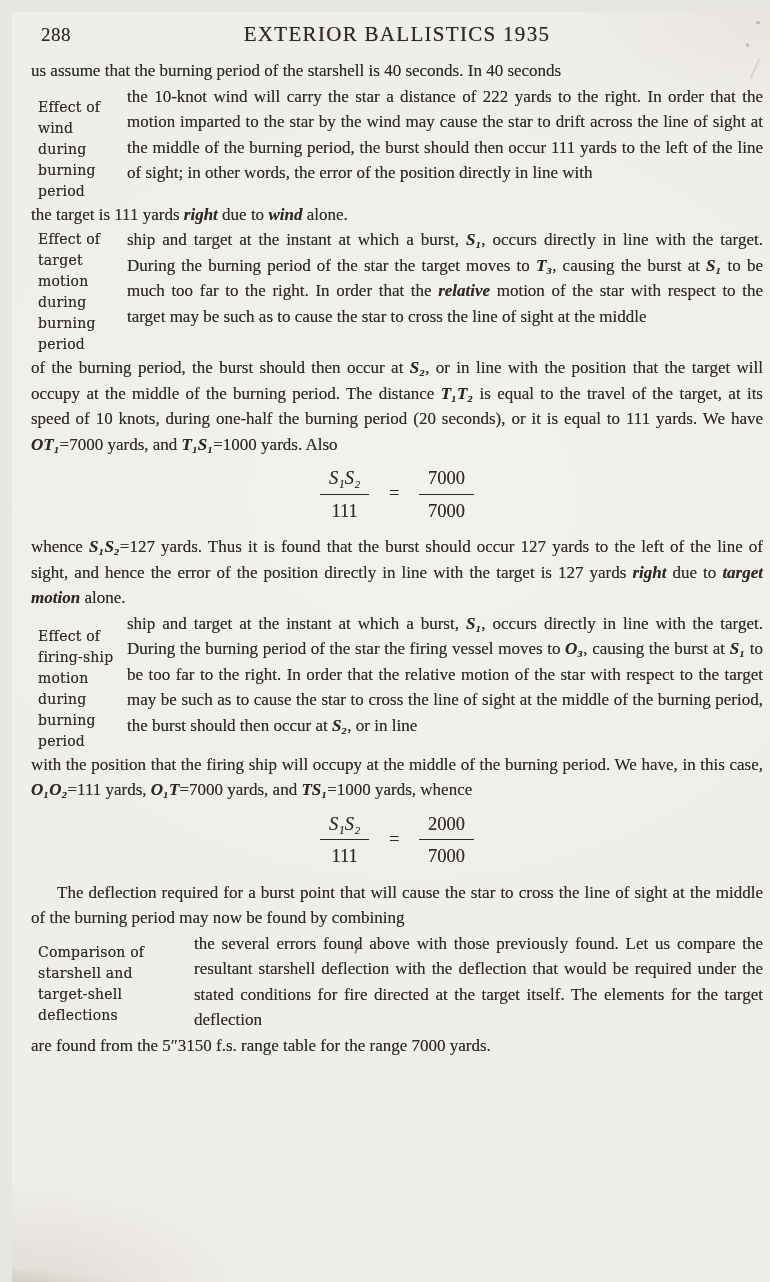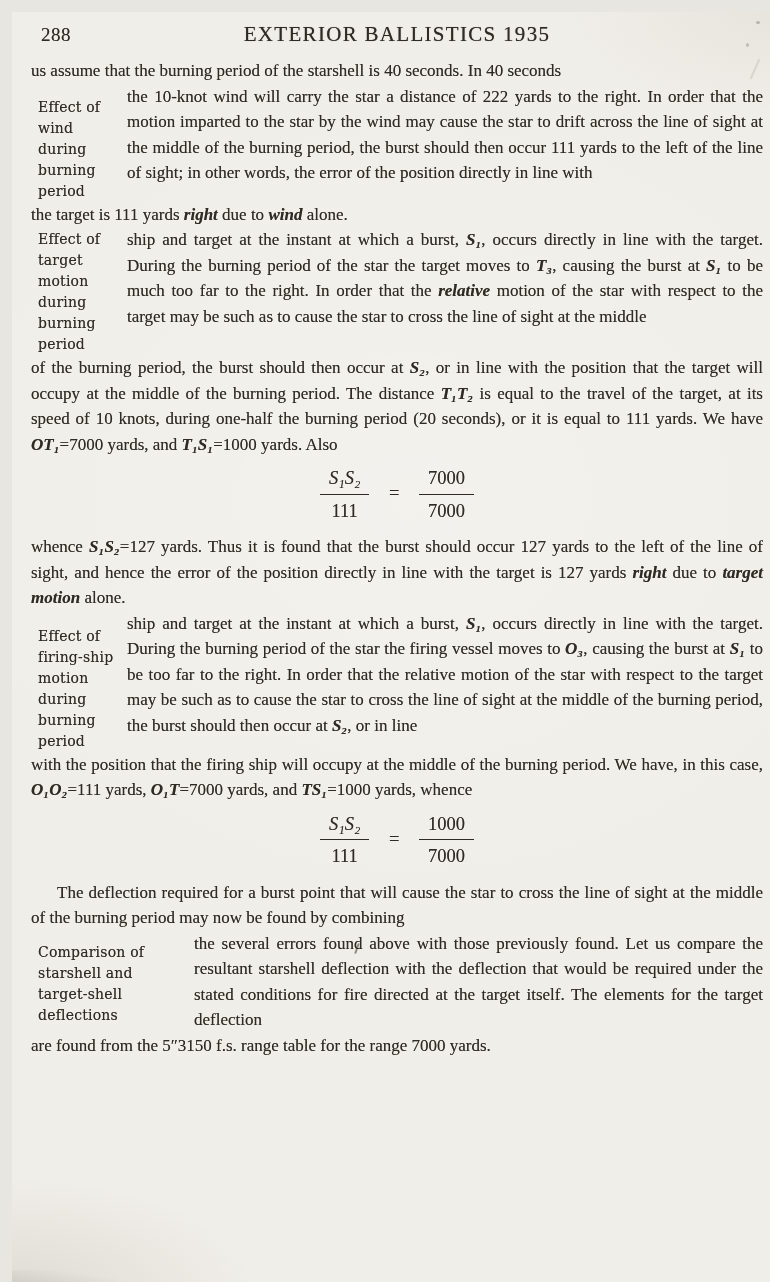--- a/index.html
+++ b/index.html
@@ -131,21 +131,21 @@
       <p class="seg">with the position that the firing ship will occupy at the middle of the burning period. We have, in this case, <i>O₁O₂</i>=111 yards, <i>O₁T</i>=7000 yards, and <i>TS₁</i>=1000 yards, whence</p>
     </section>
 
     <div class="formula">
       <span class="frac">
         <span class="num it">S₁S₂</span>
         <span class="den">111</span>
       </span>
       <span class="eq">=</span>
       <span class="frac">
-        <span class="num">1000</span>
+        <span class="num">2000</span>
         <span class="den">7000</span>
       </span>
     </div>
 
 
     <section class="para">
       <p class="seg indent">The deflection required for a burst point that will cause the star to cross the line of sight at the middle of the burning period may now be found by combining</p>
       <div class="noterow">
         <aside class="note wide pt11">
           <span class="noteline">Comparison of</span>

